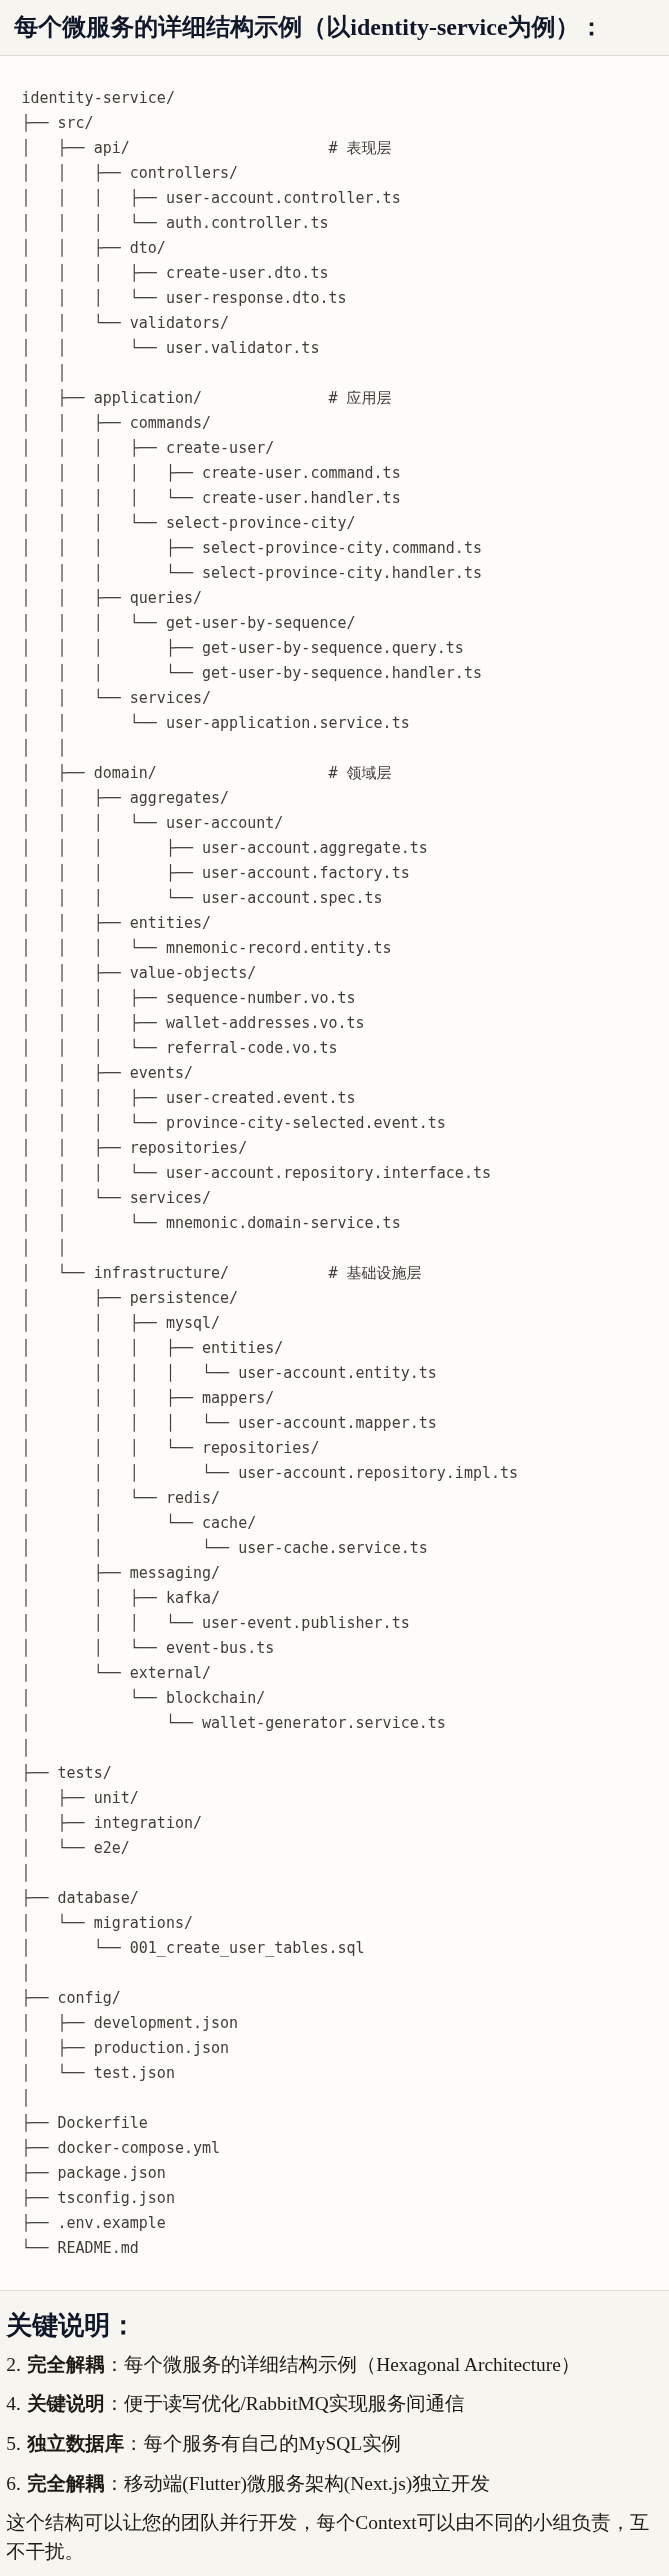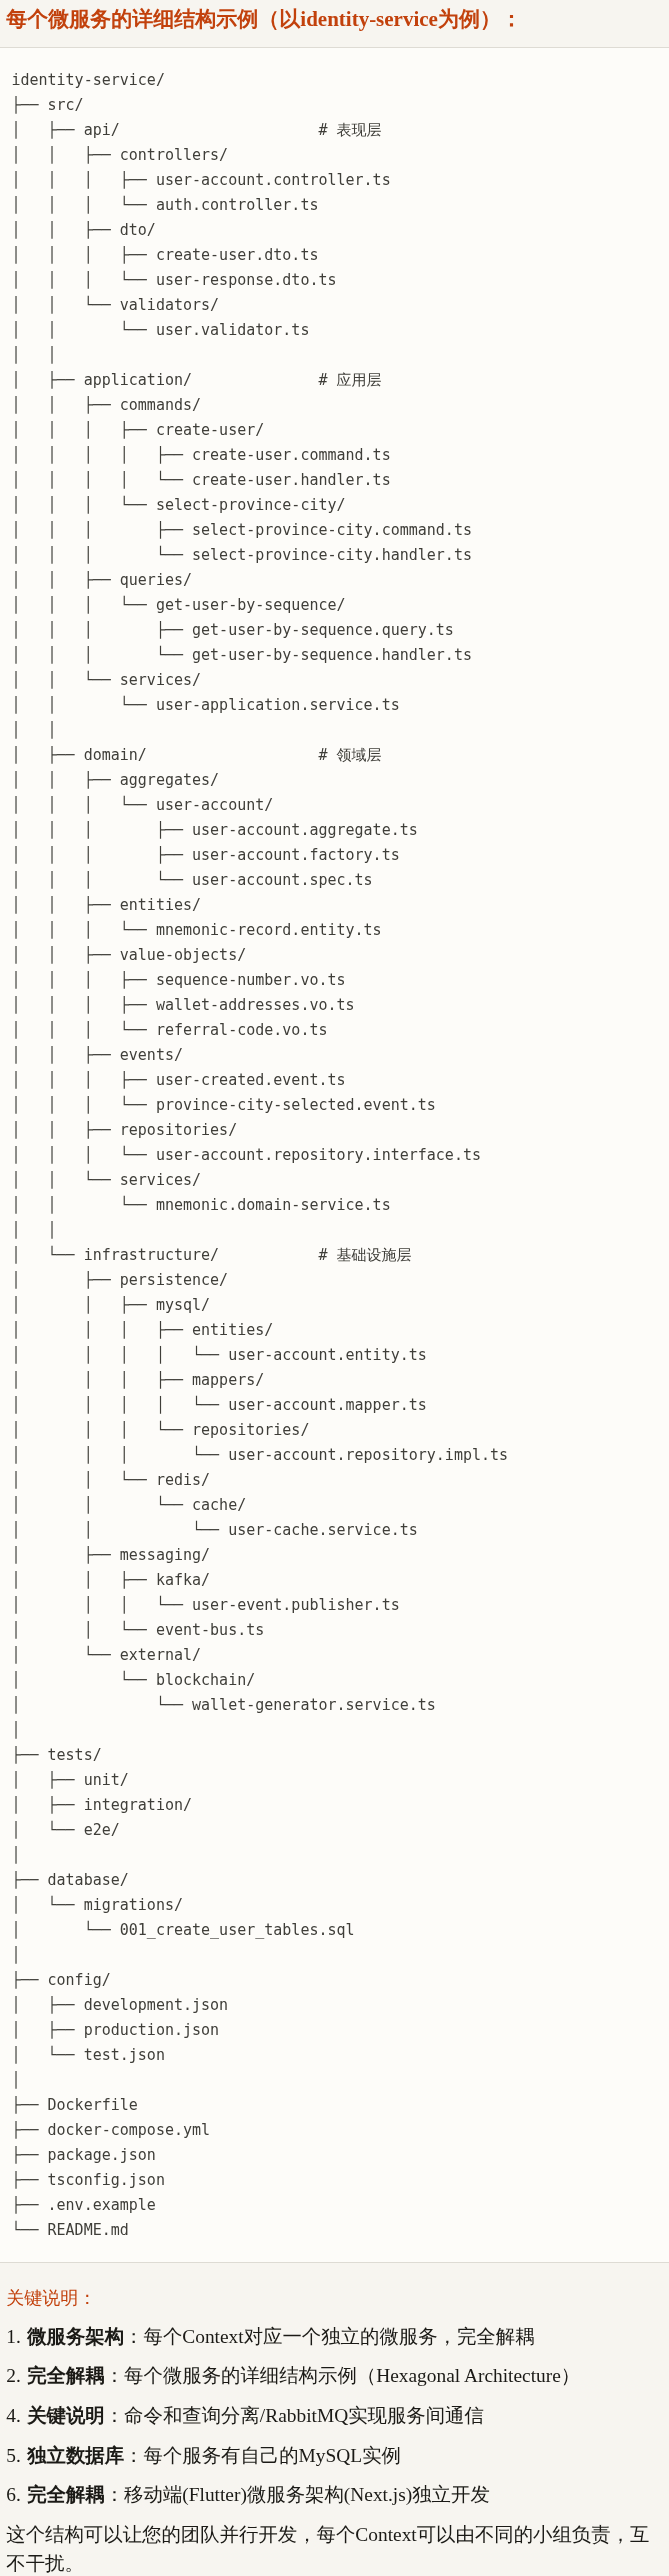--- a/index.html
+++ b/index.html
@@ -5,52 +5,52 @@
   html, body { margin: 0; padding: 0; }
   body {
     width: 669px;
     height: 2576px;
     overflow: hidden;
     background: #f7f5f0;
     color: #1b1a16;
     font-family: "Liberation Serif", "DejaVu Serif", serif;
   }
   .page-title {
-    margin: 0;
+    margin: 8px;
     padding: 5px 6.3px 0 6.3px;
-    font-size: 21px;
+    font-size: 24px;
     line-height: 29px;
     font-weight: bold;
-    color: #c2410c;
+    color: #0f172a;
     font-family: "Liberation Serif", "DejaVu Serif", serif;
   }
   .code-block {
     margin: 13px 0 0 0;
     background: #fdfcf9;
     border-top: 1.3px solid #dedbd4;
     border-bottom: 1.3px solid #dedbd4;
   }
   .code-block pre {
-    margin: 2px;
+    margin: 12px;
     padding: 17.5px 8.8px 17.5px 9.4px;
     font-family: "DejaVu Sans Mono", "Liberation Mono", monospace;
     font-size: 15px;
     line-height: 25px;
     color: #3f3e39;
     white-space: pre;
   }
   .notes {
     padding: 0 6.3px;
   }
   .notes-heading {
     margin: 20px 0 0 0;
-    font-size: 18px;
+    font-size: 26px;
     line-height: 30px;
-    font-weight: normal;
-    color: #c2410c;
+    font-weight: bold;
+    color: #0f172a;
   }
   .notes-list {
     margin: 8.8px 0 0 0;
     padding: 0;
     list-style: none;
   }
   .note-item {
     font-size: 19.4px;
     line-height: 29px;
     margin: 0 0 10.6px 0;
@@ -156,27 +156,24 @@
 ├── tsconfig.json
 ├── .env.example
 └── README.md</pre>
 </div>
 
 <div class="notes">
   <h3 class="notes-heading">关键说明：</h3>
 
   <ol class="notes-list">
     <li class="note-item">
-      <span class="note-number">1.</span><span class="note-label">微服务架构</span><span class="note-text">：每个Context对应一个独立的微服务，完全解耦</span>
-    </li>
-    <li class="note-item">
       <span class="note-number">2.</span><span class="note-label">完全解耦</span><span class="note-text">：每个微服务的详细结构示例（Hexagonal Architecture）</span>
     </li>
     <li class="note-item">
-      <span class="note-number">4.</span><span class="note-label">关键说明</span><span class="note-text">：命令和查询分离/RabbitMQ实现服务间通信</span>
+      <span class="note-number">4.</span><span class="note-label">关键说明</span><span class="note-text">：便于读写优化/RabbitMQ实现服务间通信</span>
     </li>
     <li class="note-item">
       <span class="note-number">5.</span><span class="note-label">独立数据库</span><span class="note-text">：每个服务有自己的MySQL实例</span>
     </li>
     <li class="note-item">
       <span class="note-number">6.</span><span class="note-label">完全解耦</span><span class="note-text">：移动端(Flutter)微服务架构(Next.js)独立开发</span>
     </li>
   </ol>
 
   <p class="closing-paragraph">这个结构可以让您的团队并行开发，每个Context可以由不同的小组负责，互不干扰。</p>

